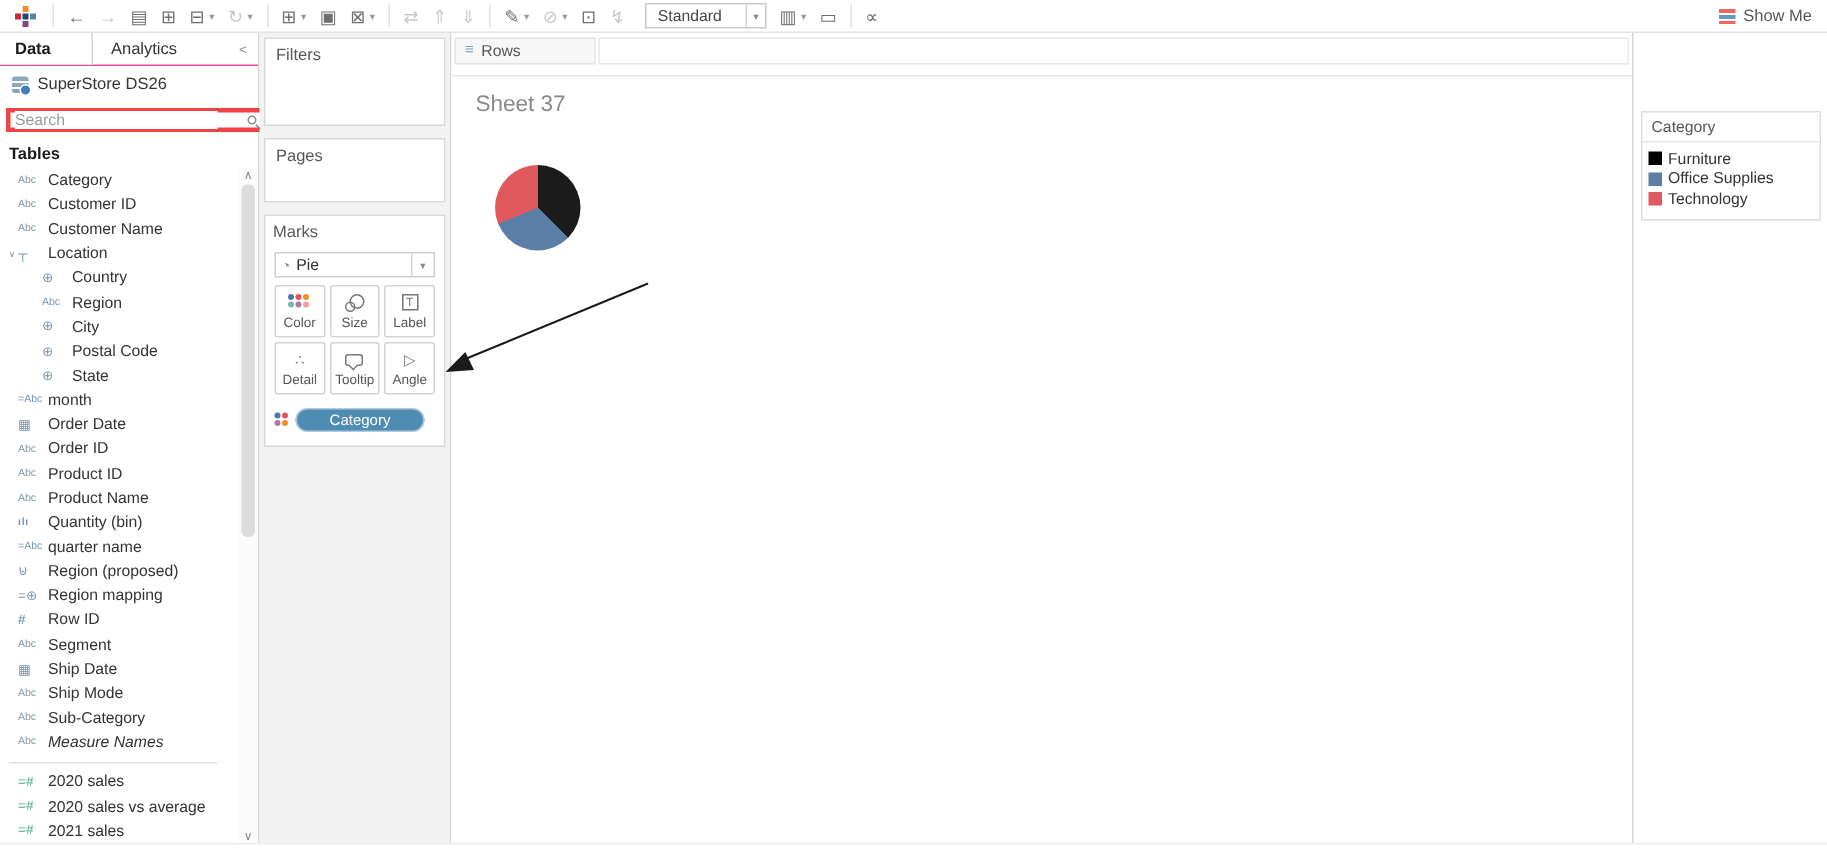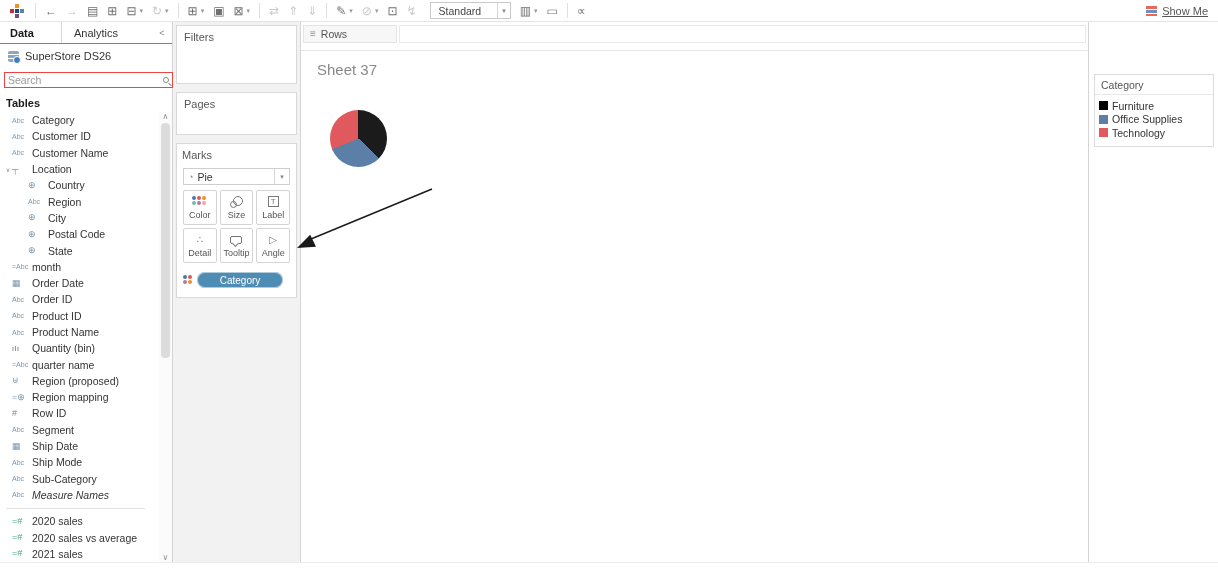--- a/index.html
+++ b/index.html
@@ -17,40 +17,40 @@
   .logo i:nth-child(2){background:#eb912c}.logo i:nth-child(4){background:#c72b35}
   .logo i:nth-child(5){background:#1f457e}.logo i:nth-child(6){background:#59879b}
   .logo i:nth-child(8){background:#7e4b7e}
   .tbsep { width:1px; height:15px; background:#e0e0e0; }
   .tbi { color:#6f6f6f; font-size:12px; line-height:1; cursor:default; }
   .tbi.dis { color:#c9c9c9; }
   .tbc { font-size:7px; color:#9a9a9a; margin-left:-6px; }
   .fitbox { border:1px solid #c9c9c9; height:17px; display:flex; align-items:center; margin-left:4px; background:#fff; }
   .fitbox .fitlbl { padding:0 16px 0 8px; font-size:10.5px; color:#444; }
   .fitbox .fitcaret { border-left:1px solid #d6d6d6; align-self:stretch; display:flex; align-items:center; padding:0 4px; font-size:7px; color:#888; }
-  .showme { margin-left:auto; display:flex; align-items:center; gap:5px; color:#575757; font-size:11px; cursor:pointer;text-decoration:underline; }
+  .showme { margin-left:auto; display:flex; align-items:center; gap:5px; color:#575757; font-size:11px; cursor:pointer; }
   .sm-icon { width:11px; height:10px;
     background:linear-gradient(180deg,#e8685f 0 3px,#fff 3px 4px,#6a93c1 4px 7px,#fff 7px 8px,#e8685f 8px 10px); }
   
   .app { display:flex; height:541px; border-bottom:1px solid #ededed; }
   
   .sidebar { width:173px; border-right:1px solid #d5d5d5; display:flex; flex-direction:column; background:#fff; }
   .tabs { display:flex; height:22px; border-bottom:1px solid #ec4899; font-size:11px; }
   .tab-data { width:62px; display:flex; align-items:center; padding-left:10px; font-weight:bold; color:#1a1a1a;
               border-right:1px solid #d5d5d5; background:#fff; }
   .tab-analytics { flex:1; display:flex; align-items:center; padding-left:12px; color:#333; }
   .collapse { width:20px; display:flex; align-items:center; justify-content:center; color:#888; font-size:9px; }
   .ds-row { height:24px; display:flex; align-items:center; gap:6px; padding-left:8px; color:#333; }
   .ds-icon { width:11px; height:11px; position:relative;
     background:linear-gradient(180deg,#8da6ba 0 3px,#fff 3px 4px,#8da6ba 4px 7px,#fff 7px 8px,#8da6ba 8px 11px);
     border-radius:2px; }
   .ds-icon:after { content:""; position:absolute; right:-2px; bottom:-2px; width:6px; height:6px;
     border-radius:50%; background:#3e7fc1; border:1px solid #fff; }
   .search-row { height:23px; display:flex; align-items:center; gap:5px; padding:0 4px; }
-  .search-box { flex:1; border:1px solid #ef4444; height:16px; display:flex; align-items:center; padding:0 3px; background:#fff;gap:20px; }
+  .search-box { flex:1; border:3px solid #ef4444; height:16px; display:flex; align-items:center; padding:0 3px; background:#fff;gap:20px; }
   .search-input { flex:1; border:0; outline:0; font-family:inherit; font-size:10.5px; color:#555; min-width:0; padding:0; }
   .search-input::placeholder { color:#9a9a9a; }
   .mag { width:6px; height:6px; border:1px solid #8a8a8a; border-radius:50%; position:relative; flex-shrink:0; }
   .mag:after { content:""; position:absolute; width:4px; height:1px; background:#8a8a8a;
     transform:rotate(45deg); left:4px; top:6px; }
   .funnel { color:#777; font-size:9px; }
   .viewsel { color:#777; font-size:10px; display:flex; align-items:center; gap:2px; }
   .viewsel .vcaret { font-size:7px; color:#888; }
   .tables-h { font-weight:bold; color:#1a1a1a; padding:6px 0 3px 6px; font-size:11px; }
   .fields { position:relative; flex:1; overflow:hidden; }

